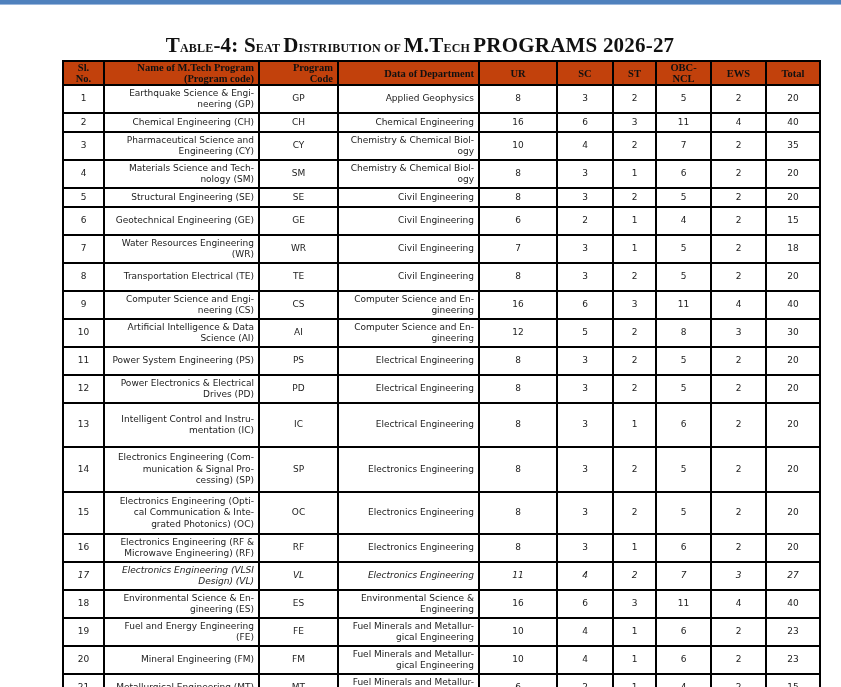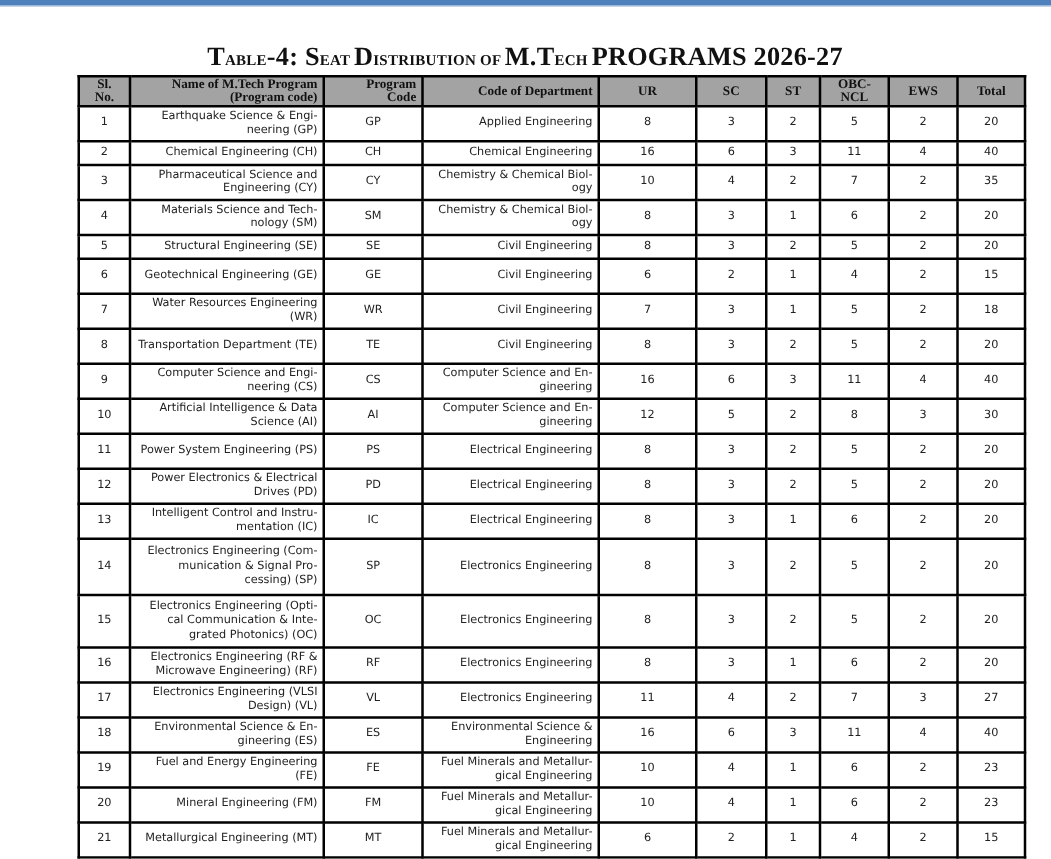--- a/index.html
+++ b/index.html
@@ -3,21 +3,21 @@
   <meta charset="utf-8">
   <style>
     html, body { margin: 0; padding: 0; background: #ffffff; }
     body { width: 841px; height: 687px; overflow: hidden; position: relative; font-family: "Liberation Sans", sans-serif; }
     .topbar { position: absolute; left: 0; top: 0; width: 841px; height: 4px; background: #4f81bd; border-bottom: 1px solid #9bb7dc; }
     .title { position: absolute; left: 0; width: 900px; top: 33px; text-align: center; font-family: "Liberation Serif", serif; font-weight: bold; font-size: 21px; color: #111; letter-spacing: 0.2px; white-space: nowrap; }
     .title .big { font-size: 21px; }
     .title .sm { font-size: 12px; }
     table.seat { position: absolute; left: 62px; top: 60px; border-collapse: collapse; table-layout: fixed; width: 757px; }
     table.seat th, table.seat td { border: 2px solid #000; padding: 0 4px; box-sizing: border-box; vertical-align: middle; }
-    table.seat th { background: #a3a3a3; font-family: "Liberation Serif", serif; font-weight: bold; font-size: 10.5px; line-height: 11px; color: #111; height: 14px; }
+    table.seat th { background: #c2410c; font-family: "Liberation Serif", serif; font-weight: bold; font-size: 10.5px; line-height: 11px; color: #111; height: 14px; }
     table.seat td { font-family: "DejaVu Sans", sans-serif; font-size: 9px; line-height: 11.5px; color: #222; }
     td.c, th.c { text-align: center; }
     th.l, td.l { text-align: right; }
     td.sl { font-family: "Liberation Serif", serif; font-size: 10.5px; text-align: center; }
     td.num { text-align: center; font-size: 9.5px; }
   </style>
 </head>
 <body>
 
 <div class="topbar"></div>
@@ -37,35 +37,35 @@
     <col style="width:43px">
     <col style="width:55px">
     <col style="width:55px">
     <col style="width:54px">
   </colgroup>
   <thead>
     <tr>
       <th class="c"><span>Sl.</span><br><span>No.</span></th>
       <th class="l"><span>Name of M.Tech Program</span><br><span>(Program code)</span></th>
       <th class="l"><span>Program</span><br><span>Code</span></th>
-      <th class="l">Code of Department</th>
+      <th class="l">Data of Department</th>
       <th class="c">UR</th>
       <th class="c">SC</th>
       <th class="c">ST</th>
       <th class="c"><span>OBC-</span><br><span>NCL</span></th>
       <th class="c">EWS</th>
       <th class="c">Total</th>
     </tr>
   </thead>
   <tbody id="rows">
       <tr style="height: 28px;">
         <td class="sl">1</td>
         <td class="l">Earthquake Science &amp; Engi-neering (GP)</td>
         <td class="c">GP</td>
-        <td class="l">Applied Engineering</td>
+        <td class="l">Applied Geophysics</td>
         <td class="num">8</td>
         <td class="num">3</td>
         <td class="num">2</td>
         <td class="num">5</td>
         <td class="num">2</td>
         <td class="num">20</td>
       </tr>
       <tr style="height: 19px;">
         <td class="sl">2</td>
         <td class="l">Chemical Engineering (CH)</td>
@@ -133,21 +133,21 @@
         <td class="l">Civil Engineering</td>
         <td class="num">7</td>
         <td class="num">3</td>
         <td class="num">1</td>
         <td class="num">5</td>
         <td class="num">2</td>
         <td class="num">18</td>
       </tr>
       <tr style="height: 28px;">
         <td class="sl">8</td>
-        <td class="l">Transportation Department (TE)</td>
+        <td class="l">Transportation Electrical (TE)</td>
         <td class="c">TE</td>
         <td class="l">Civil Engineering</td>
         <td class="num">8</td>
         <td class="num">3</td>
         <td class="num">2</td>
         <td class="num">5</td>
         <td class="num">2</td>
         <td class="num">20</td>
       </tr>
       <tr style="height: 28px;">
@@ -191,21 +191,21 @@
         <td class="l">Power Electronics &amp; Electrical Drives (PD)</td>
         <td class="c">PD</td>
         <td class="l">Electrical Engineering</td>
         <td class="num">8</td>
         <td class="num">3</td>
         <td class="num">2</td>
         <td class="num">5</td>
         <td class="num">2</td>
         <td class="num">20</td>
       </tr>
-      <tr style="height: 28px;">
+      <tr style="height: 44px;">
         <td class="sl">13</td>
         <td class="l">Intelligent Control and Instru-mentation (IC)</td>
         <td class="c">IC</td>
         <td class="l">Electrical Engineering</td>
         <td class="num">8</td>
         <td class="num">3</td>
         <td class="num">1</td>
         <td class="num">6</td>
         <td class="num">2</td>
         <td class="num">20</td>
@@ -239,21 +239,21 @@
         <td class="l">Electronics Engineering (RF &amp; Microwave Engineering) (RF)</td>
         <td class="c">RF</td>
         <td class="l">Electronics Engineering</td>
         <td class="num">8</td>
         <td class="num">3</td>
         <td class="num">1</td>
         <td class="num">6</td>
         <td class="num">2</td>
         <td class="num">20</td>
       </tr>
-      <tr style="height: 28px;">
+      <tr style="height: 28px; font-style: italic;">
         <td class="sl">17</td>
         <td class="l">Electronics Engineering (VLSI Design) (VL)</td>
         <td class="c">VL</td>
         <td class="l">Electronics Engineering</td>
         <td class="num">11</td>
         <td class="num">4</td>
         <td class="num">2</td>
         <td class="num">7</td>
         <td class="num">3</td>
         <td class="num">27</td>

